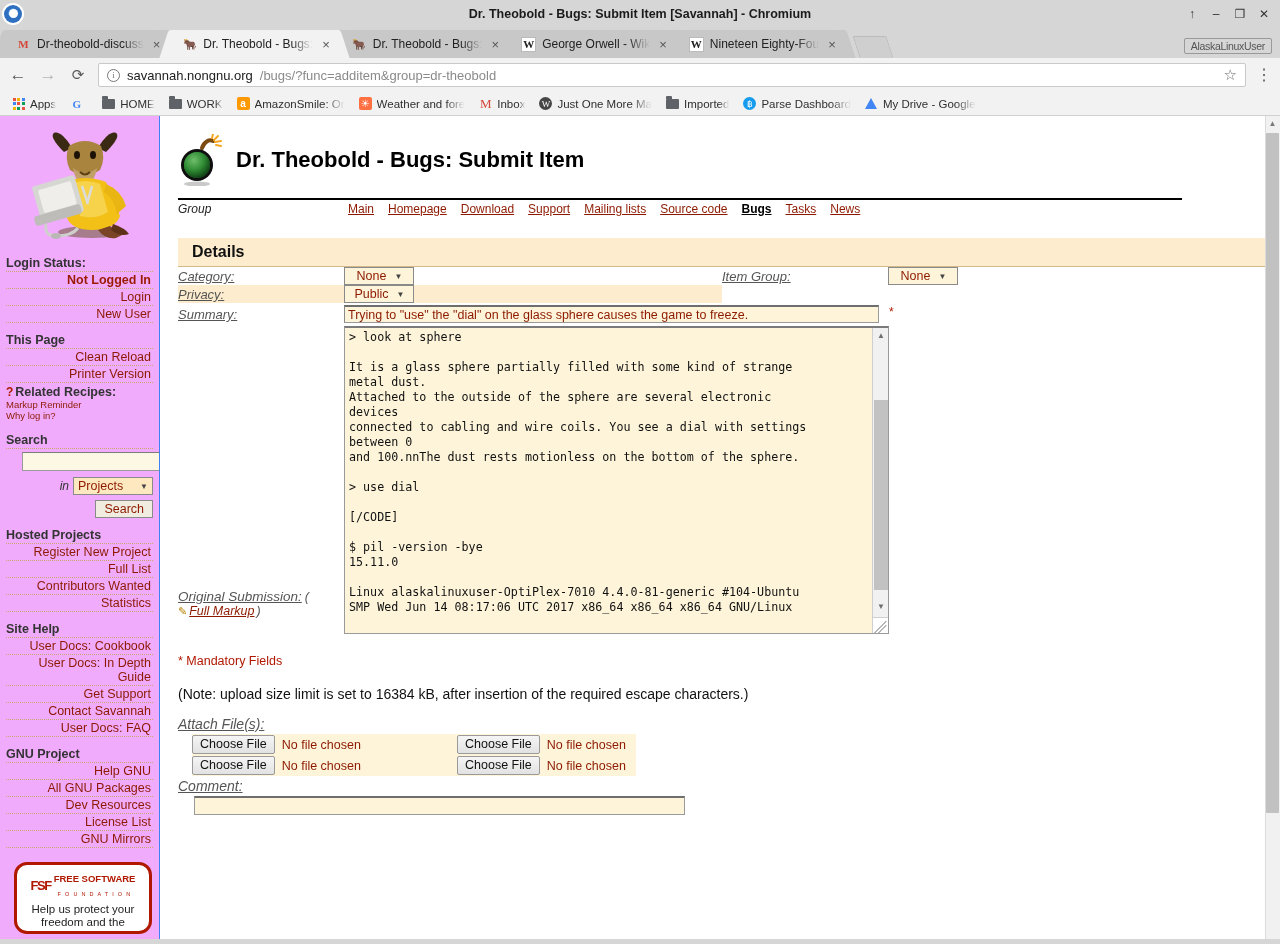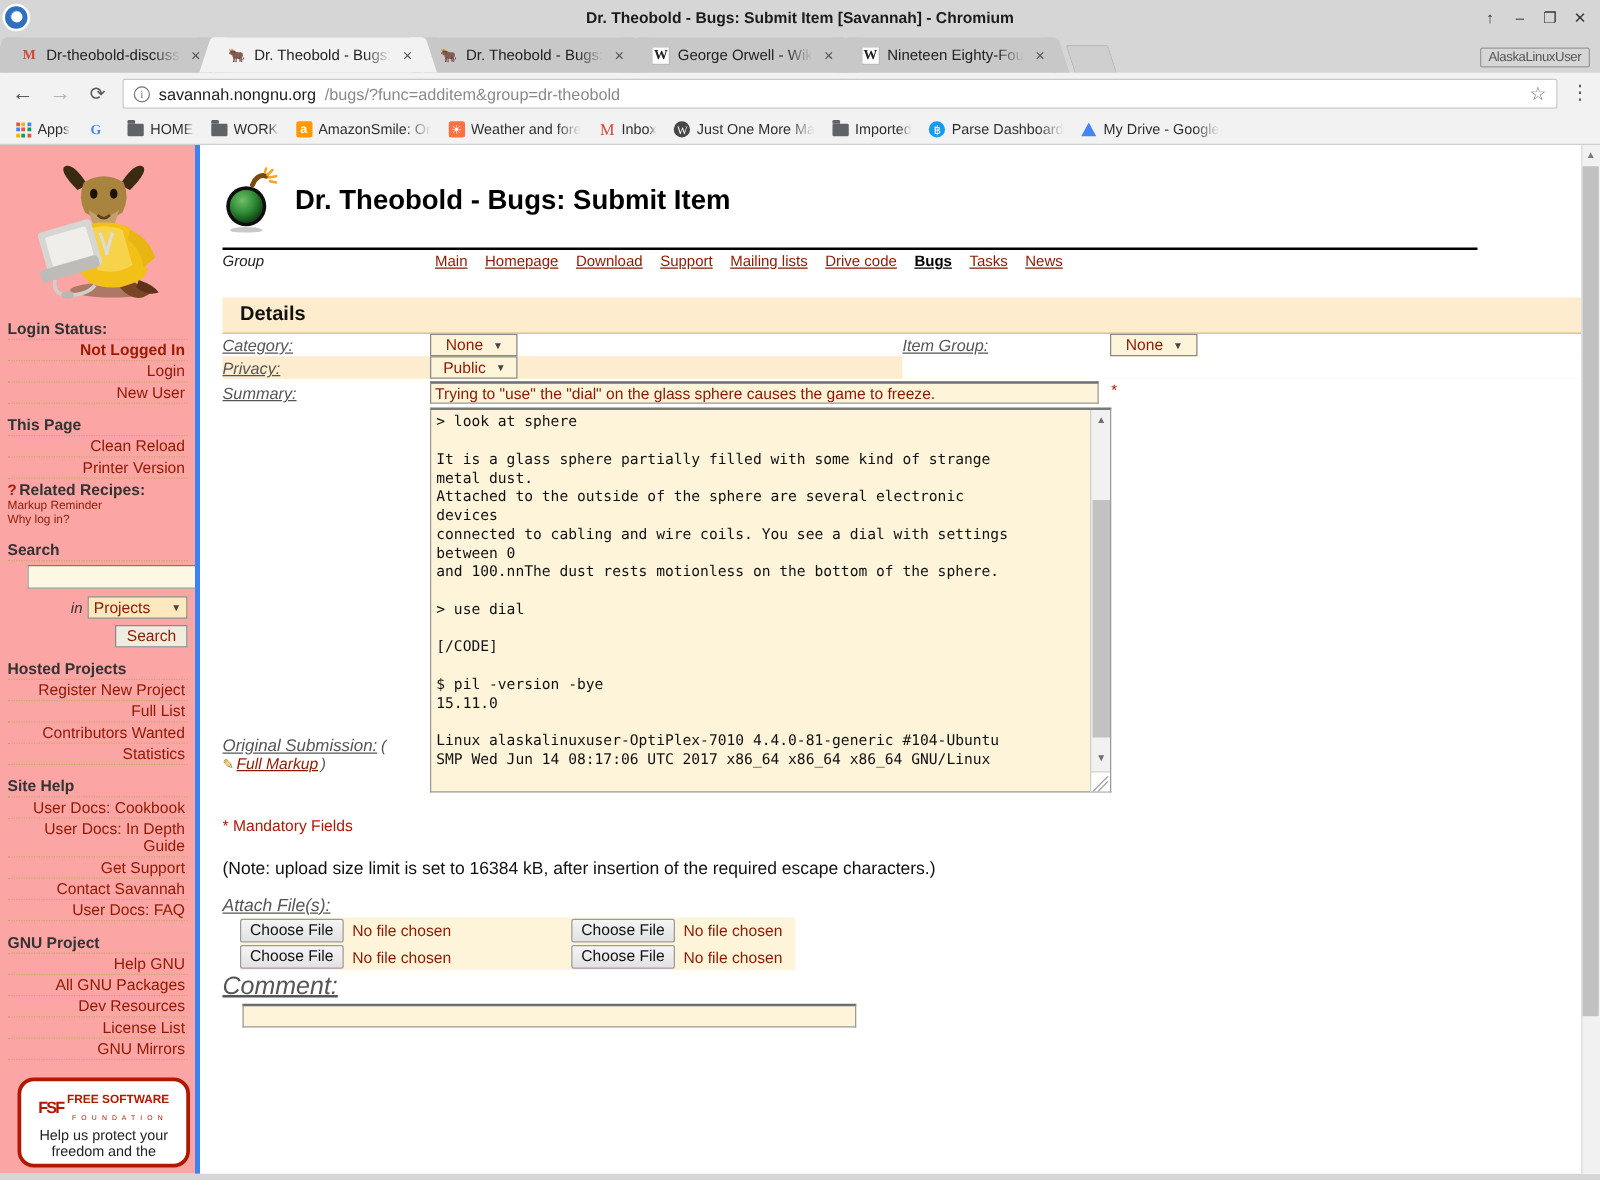--- a/index.html
+++ b/index.html
@@ -153,22 +153,22 @@
     position:absolute; right:1px; top:17px; width:13px; height:680px;
     background:#c1c1c1; border-radius:1px;
   }
   .pagescroll-up {
     position:absolute; right:1px; top:0; width:13px; height:15px;
     display:flex;align-items:center;justify-content:center;color:#7a7a7a;font-size:8px;
   }
 
   
   .sidebar {
-    width: 160px; flex: none; background:#fca5a5;
-    border-right: 4px solid #3b82f6; padding: 0 6px 6px 6px;
+    width: 160px; flex: none; background:#f0abfc;
+    border-right: 1px solid #3b82f6; padding: 0 6px 6px 6px;
     font-size: 12.5px; overflow:hidden;
   }
   .gnu-logo { display:block; margin: 8px auto 4px auto; }
   .side-head {
     font-weight:bold; color:#333; font-size:12.5px; margin-top:10px; padding-bottom:1px;
     border-bottom: 1px dotted #c9a96b;
   }
   .side-link {
     display:block; text-align:right; color:#8d1a00; text-decoration:none;
     padding: 1px 2px 1px 0; border-bottom: 1px dotted #c9a96b; font-size:12.5px;
@@ -281,21 +281,21 @@
   .attach-grid {
     margin-top: 2px; margin-left: 14px; width: 444px; background:#fdf4da;
     display:grid; grid-template-columns: 265px 245px; grid-auto-rows: 21px;
   }
   .filecell { display:flex; align-items:center; gap:7px; }
   .choose-btn {
     background: linear-gradient(#f5f5f5,#e2e2e2); border:1px solid #9a9a9a;
     border-radius:2px; font-size:12.5px; color:#111; padding:1px 7px; line-height:15px;
   }
   .nofile { color:#8d1a00; font-size:12.5px; }
-  .comment-label { margin-top: 2px; font-style:italic; color:#555; text-decoration:underline; font-size:20px;}
+  .comment-label { margin-top: 2px; font-style:italic; color:#555; text-decoration:underline; font-size:14px;}
   .comment-input {
     margin-top: 2px; margin-left: 16px; width: 491px; height: 19px;
     background:#fdf4da; border:1px solid #9a9a9a; border-top:2px solid #6e6e6e;
     display:block;
   }
 </style>
 </head>
 <body>
 
 <div class="chrome">
@@ -544,21 +544,21 @@
 
       <div class="navbar-wrap">
         <div class="navbar">
           <span class="grouplabel">Group</span>
           <span class="navlinks">
             <a href="#">Main</a>
             <a href="#">Homepage</a>
             <a href="#">Download</a>
             <a href="#">Support</a>
             <a href="#">Mailing lists</a>
-            <a href="#">Drive code</a>
+            <a href="#">Source code</a>
             <a href="#" class="current">Bugs</a>
             <a href="#">Tasks</a>
             <a href="#">News</a>
           </span>
         </div>
       </div>
 
       <div class="section-bar">Details</div>
 
       <table class="form-table">

